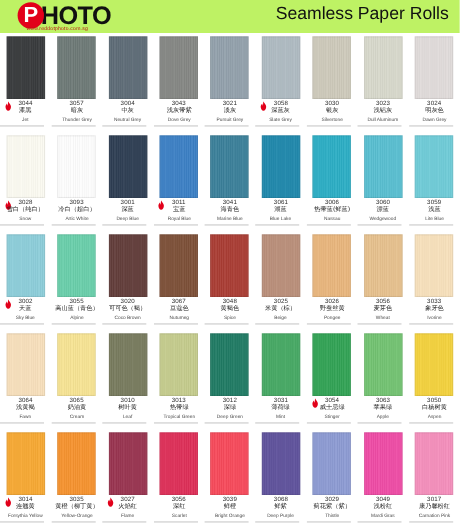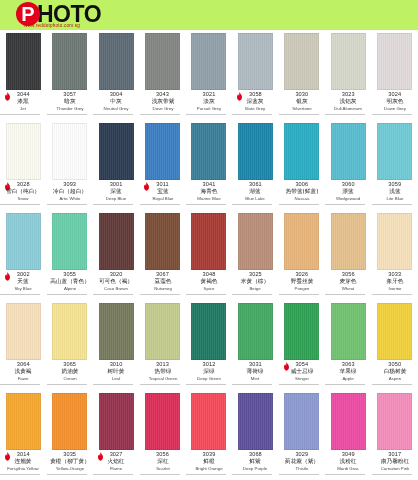--- a/index.html
+++ b/index.html
@@ -85,20 +85,21 @@
 <body>
 
 <div id="page">
 
   <div class="header">
     <div class="logo">
       <span class="logo-p"></span>
       <span class="logo-word">HOTO</span>
     </div>
     <div class="logo-url">www.reddotphoto.com.sg</div>
+    <div class="header-title">Seamless Paper Rolls</div>
   </div>
 
   <div class="grid" id="grid">
       <div class="row">
         <div class="cell">
           <div class="swatch" style="background-color: rgb(55, 57, 59);"></div>
           <div class="flame">
             <svg viewBox="0 0 10 13" xmlns="http://www.w3.org/2000/svg">
               <path d="M5 0 C6 3 8.6 4 8.6 7.4 C8.6 10.5 7 12.6 5 12.6 C3 12.6 1.4 10.5 1.4 7.4 C1.4 5.3 2.6 4.4 3.2 3 C3.6 4.6 4.4 5.2 4.4 6.4 C4.4 5 4.6 2.2 5 0 Z" fill="#e2001a"></path>
             </svg>

